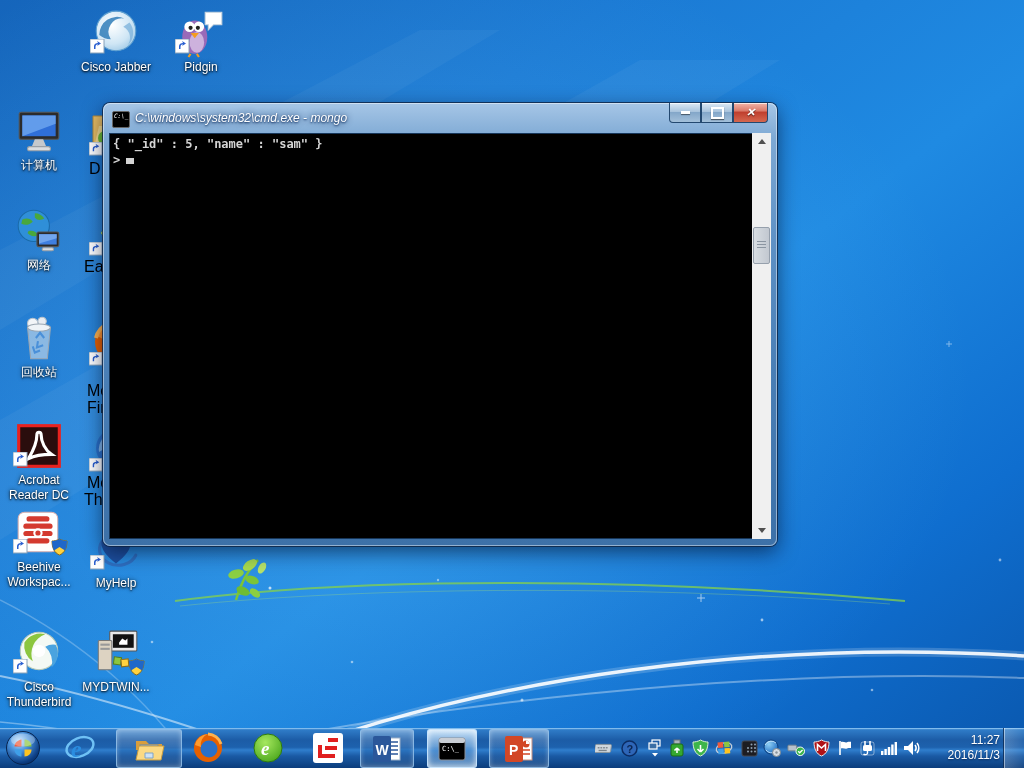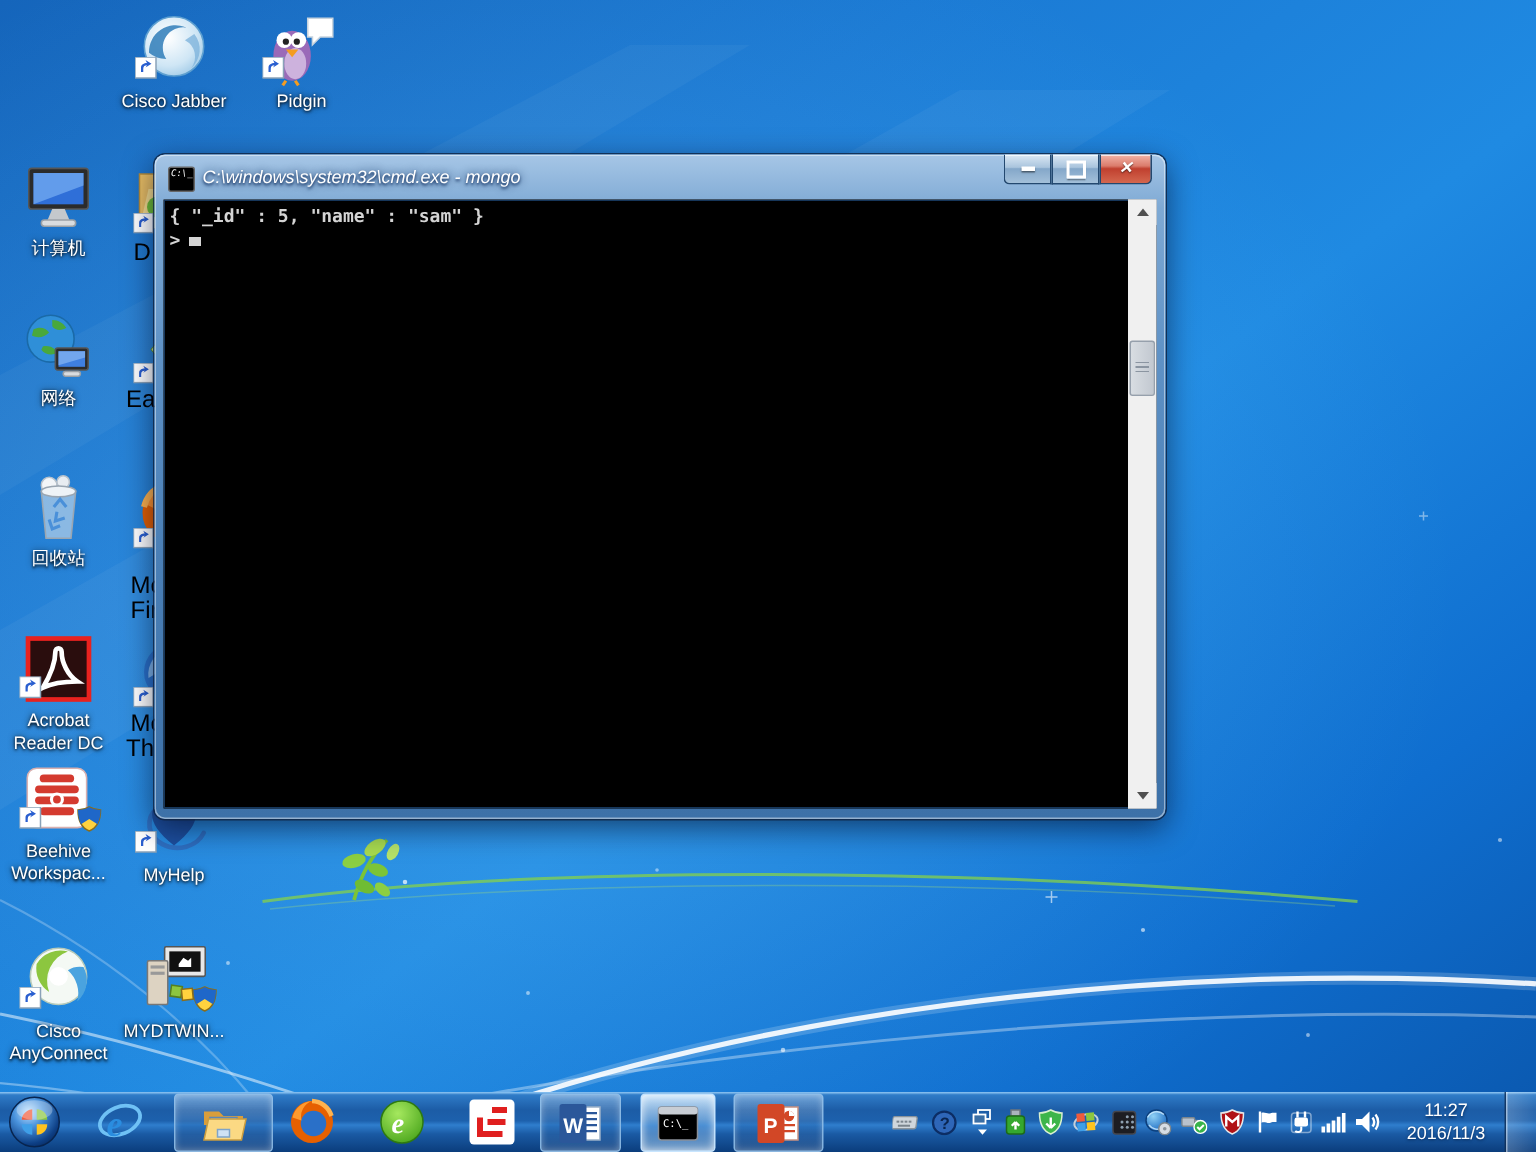--- a/index.html
+++ b/index.html
@@ -56,21 +56,21 @@
       background:linear-gradient(180deg,#5aa0dd 0%,#2e7ac6 6%,#1c5ca6 30%,#1d61ad 48%,#2f7ecd 55%,#1a5aa4 70%,#0b3d7c 100%);
       box-shadow:inset 0 1px 0 rgba(160,210,250,.6);}
   .tb-item{position:absolute;top:4px;width:32px;height:32px;display:flex;align-items:center;justify-content:center;cursor:default;}
   .tb-btn{position:absolute;top:1px;height:37px;border:1px solid rgba(150,195,235,.85);border-radius:3px;
       background:linear-gradient(180deg,rgba(255,255,255,.30),rgba(255,255,255,.10) 45%,rgba(25,70,130,.18) 55%,rgba(255,255,255,.12));
       box-shadow:inset 0 0 5px rgba(255,255,255,.35);display:flex;align-items:center;justify-content:center;cursor:default;}
   .tb-btn.active{background:linear-gradient(180deg,rgba(225,242,255,.85),rgba(165,210,248,.55) 45%,rgba(110,165,220,.45) 55%,rgba(190,225,252,.55));
       border-color:rgba(200,230,255,.95);box-shadow:inset 0 0 6px rgba(255,255,255,.8);}
   .startorb{position:absolute;left:5px;top:2px;width:36px;height:36px;cursor:default;}
   .tray-ico{position:absolute;top:11px;width:18px;height:18px;display:flex;align-items:center;justify-content:center;cursor:default;}
-  .clock{position:absolute;left:928px;top:5px;width:72px;text-align:center;color:#fff;font-size:12px;line-height:15px;
+  .clock{position:absolute;left:928px;top:5px;width:72px;text-align:right;color:#fff;font-size:12px;line-height:15px;
       text-shadow:0 1px 2px rgba(5,35,80,.9);cursor:default;}
   .showdesk{position:absolute;right:0;top:0;width:20px;height:40px;border-left:1px solid rgba(10,40,80,.8);
       box-shadow:inset 1px 0 0 rgba(255,255,255,.45);
       background:linear-gradient(90deg,rgba(255,255,255,.22),rgba(255,255,255,.06));cursor:default;}
 </style>
 </head>
 <body>
 
 <div class="desktop">
 
@@ -263,21 +263,21 @@
         <path d="M40 16 a18 18 0 0 1 -4 22 a20 20 0 0 0 -6 -20 a14 14 0 0 1 10 -2" fill="#4aa3df"></path>
         <circle cx="24" cy="22" r="6" fill="#fff"></circle>
       </svg>
       <span class="badge-shortcut">
         <svg width="15" height="15" viewBox="0 0 15 15">
             <rect x="0" y="0" width="14" height="14" fill="#fff" stroke="#8aa2b8"></rect>
             <path d="M4 10 L4 7 C4 5 6 4 8 4 L7 2 L11 4.5 L7 7 L8 5.5 C6.5 5.5 5.5 6 5.5 8 L5.5 10 Z" fill="#2a5fd0"></path>
           </svg>
       </span>
     </div>
-    <div class="lbl">Cisco AnyConnect</div>
+    <div class="lbl">Cisco Thunderbird</div>
   </div>
 
   <div class="dicon" style="left:77px;top:524px">
     <div class="glyph">
       <svg viewBox="0 0 48 48" width="50" height="50">
         <path d="M41 16 a18 15 0 1 0 2 14" stroke="#2e6fc0" stroke-width="3" fill="none" stroke-linecap="round"></path>
         <path d="M24 38 C 14 30, 10 24, 10 18 C 10 13, 14 10, 18 10 C 21 10, 23 12, 24 14 C 25 12, 27 10, 30 10 C 34 10, 38 13, 38 18 C 38 24, 34 30, 24 38 Z" fill="#1d4f9e"></path>
       </svg>
       <span class="badge-shortcut">
         <svg width="15" height="15" viewBox="0 0 15 15">

